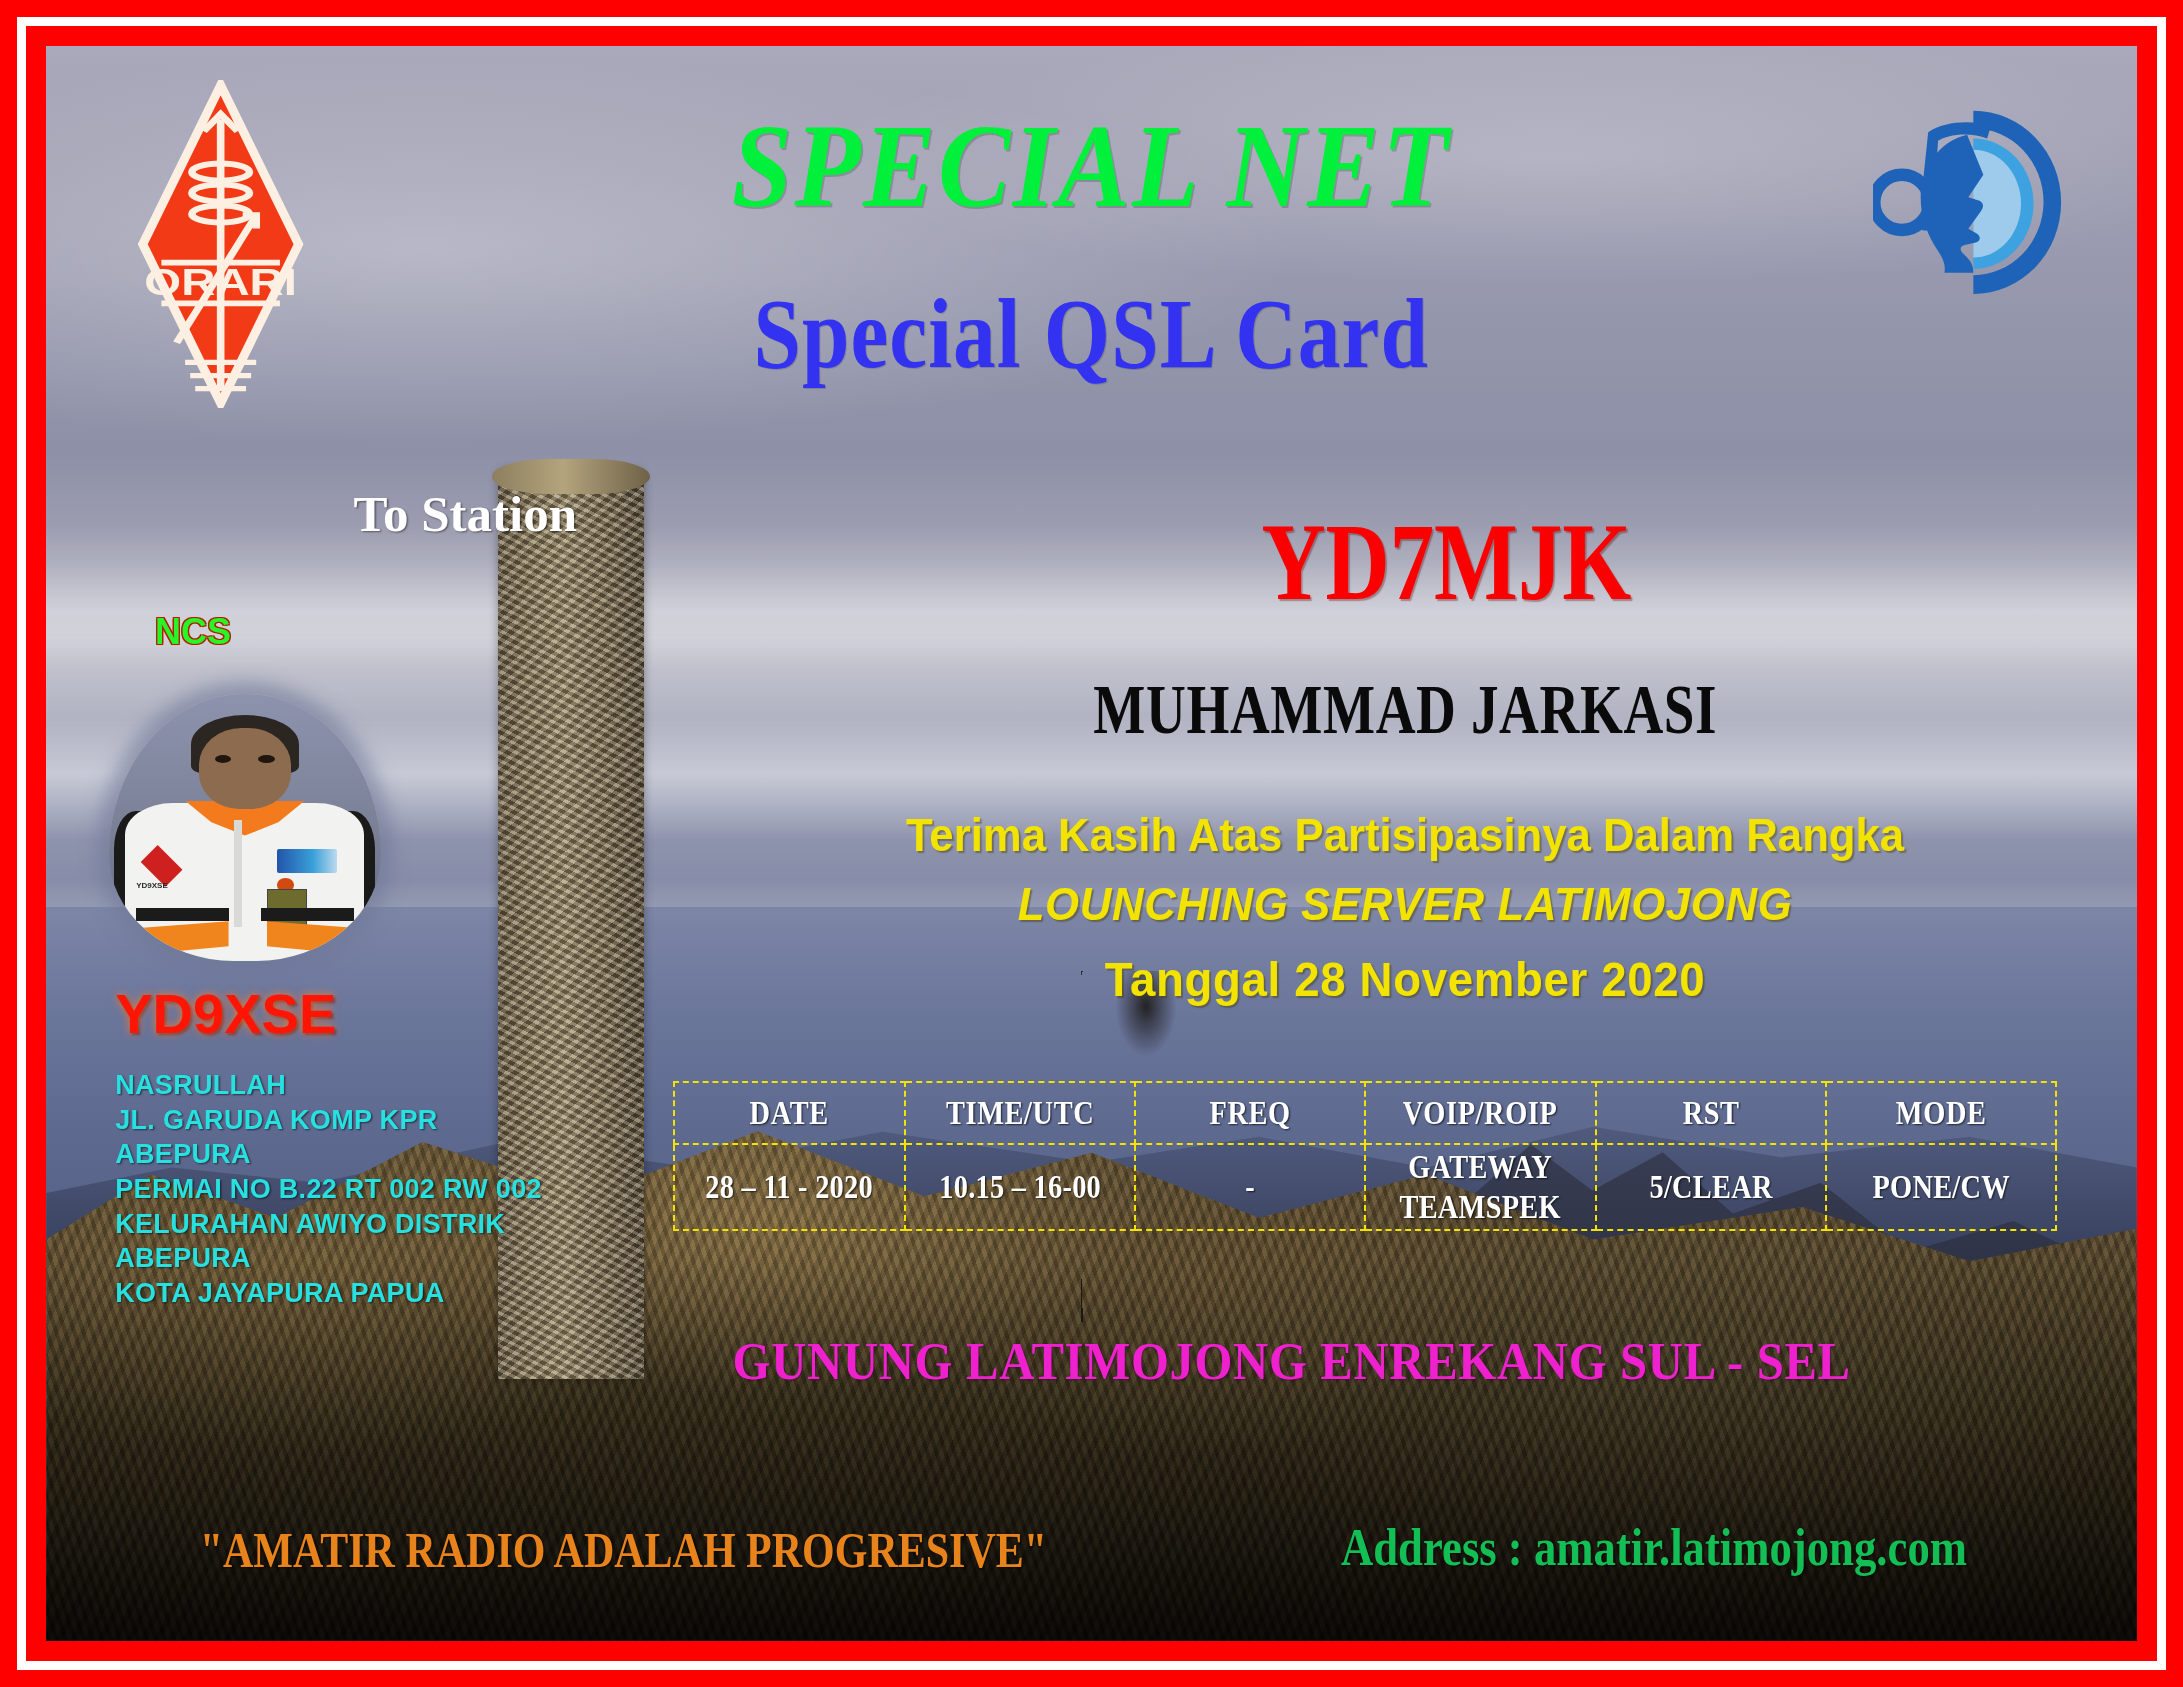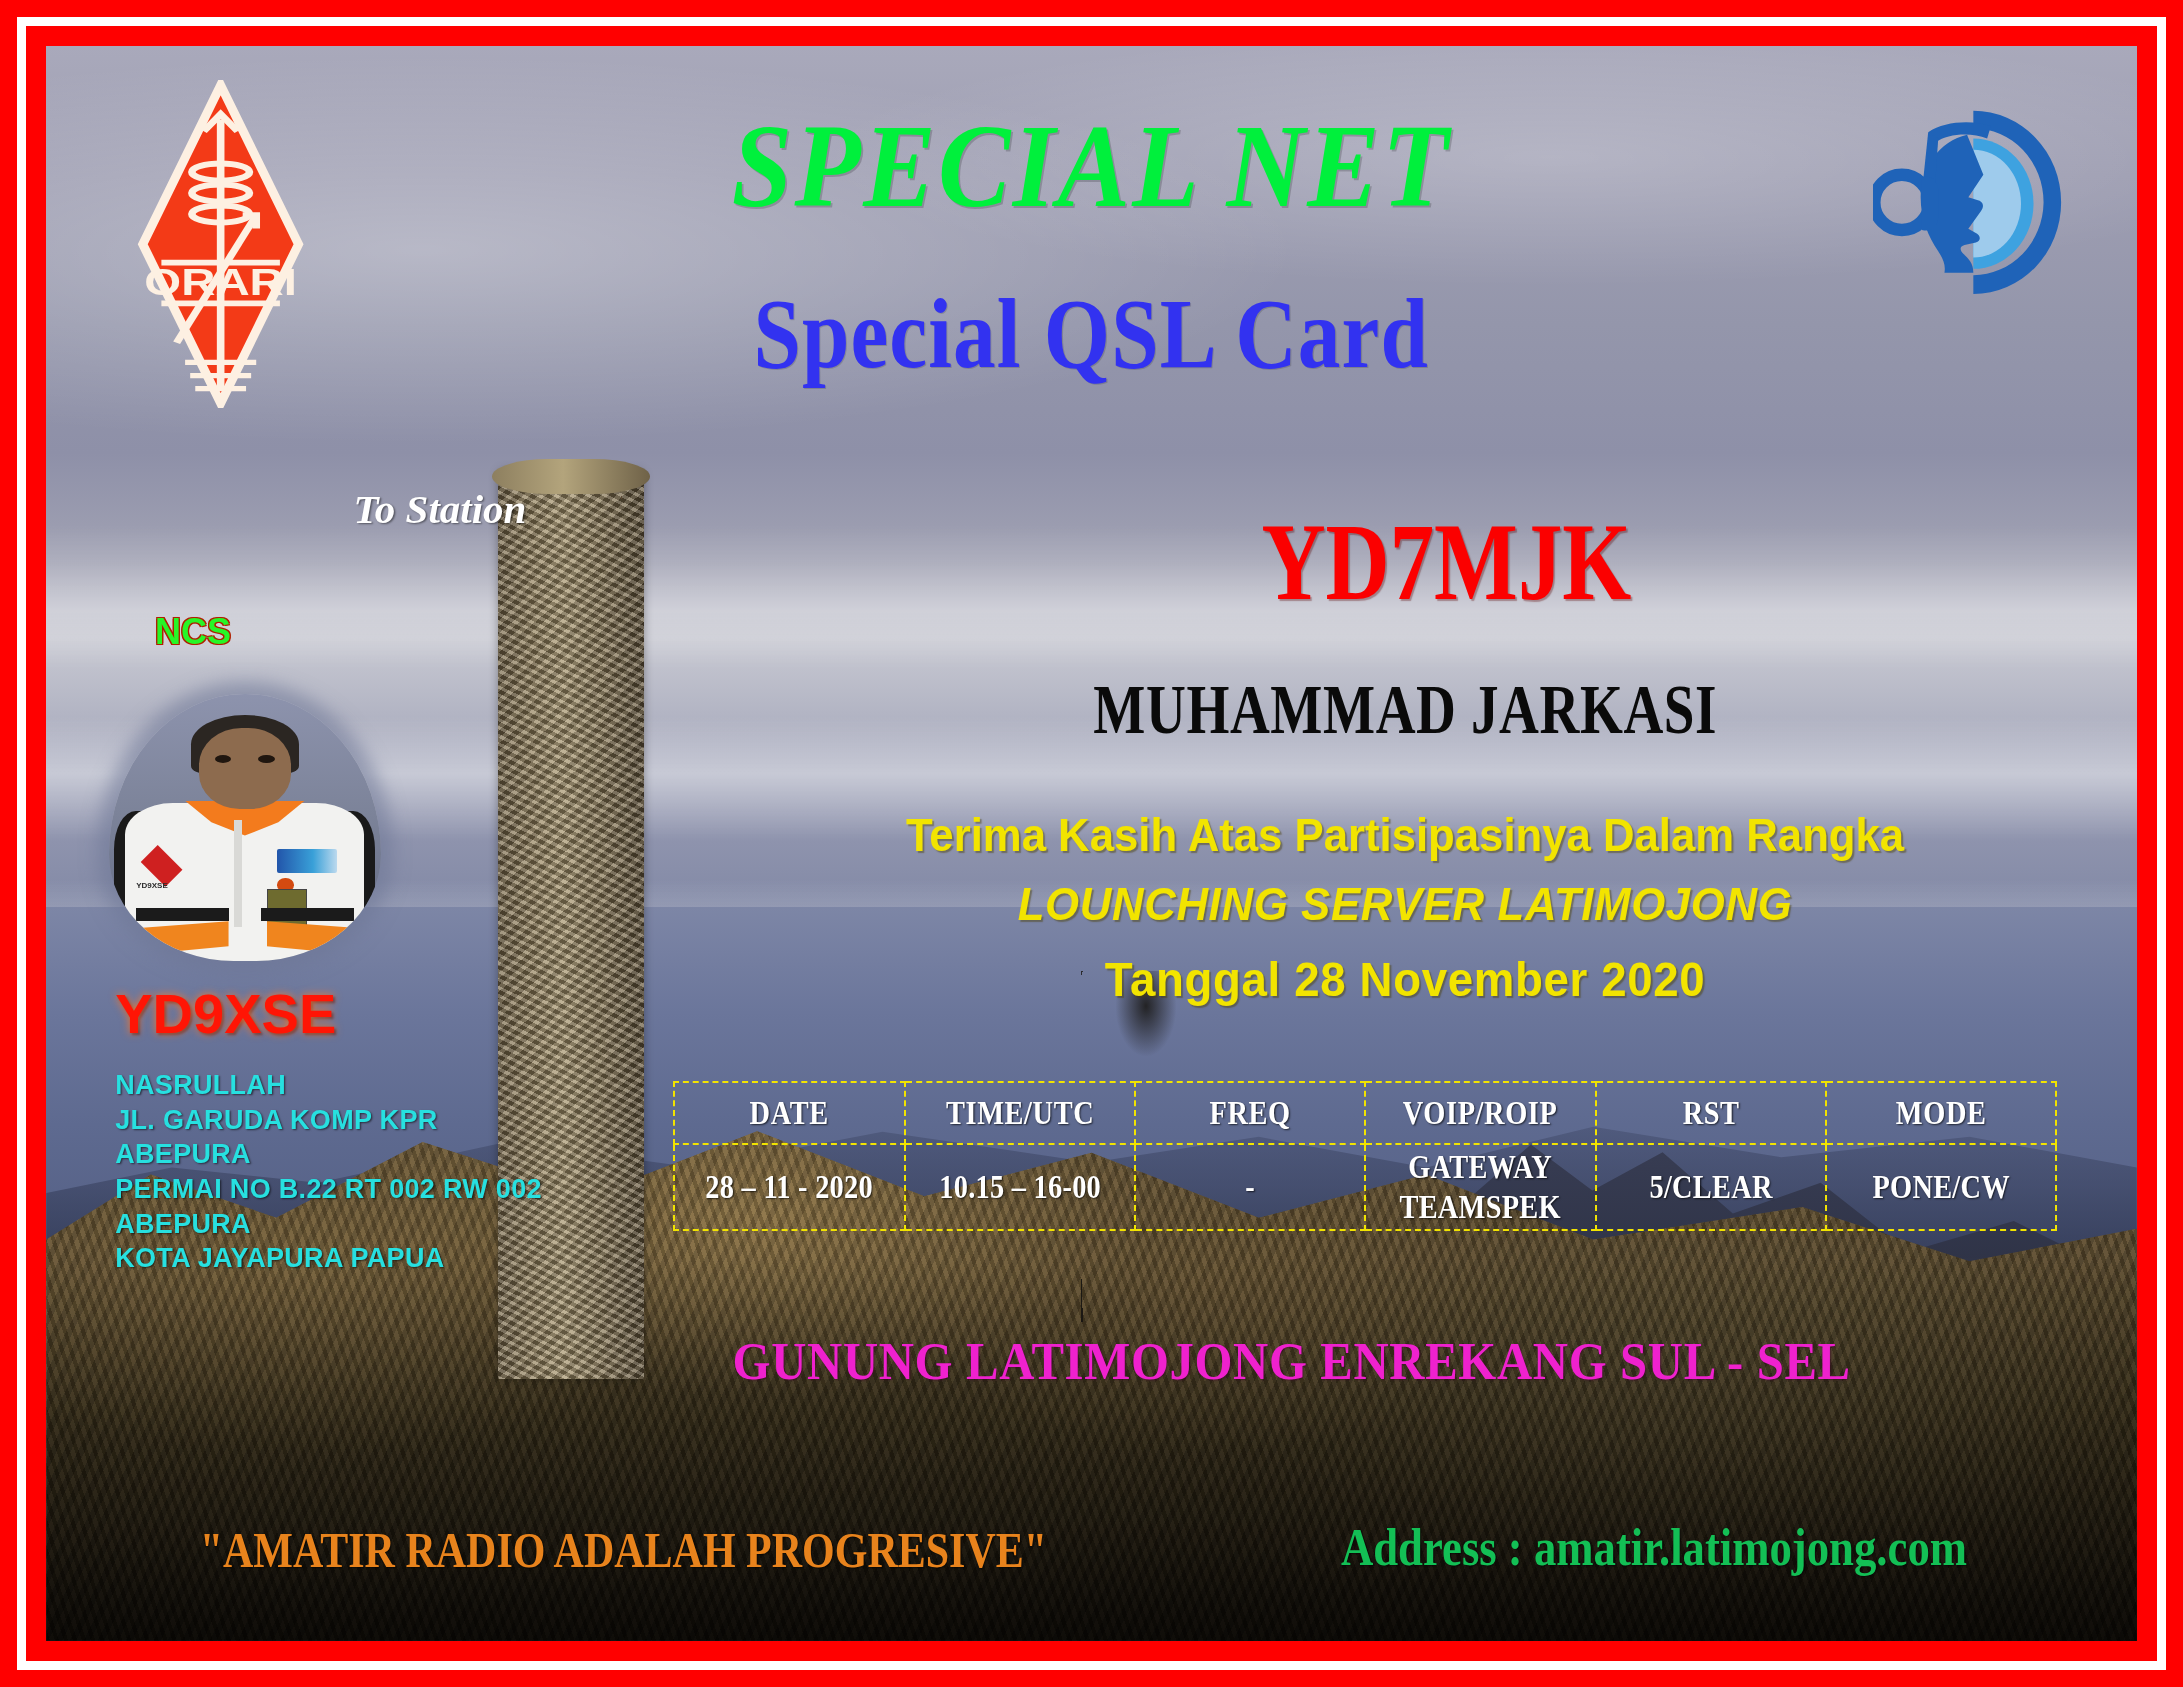--- a/index.html
+++ b/index.html
@@ -147,23 +147,22 @@
   #title-qsl-card{
     left:0;right:0;top:14.5%;text-align:center;
     font-family:"Liberation Serif",serif;font-weight:bold;
     font-size:99px;color:#3232f0;letter-spacing:1.3px;
     transform:scaleX(.86);
     text-shadow:1.3px 1.3px 0 rgba(0,0,0,.15);
   }
   #to-station{
     left:14.7%;top:27.5%;
     font-family:"Liberation Serif",serif;font-weight:bold;
-    font-size:41px;color:#ffffff;
+    font-size:51px;color:#ffffff;
     text-shadow:1.3px 1.3px 2px rgba(0,0,0,.45);
-    font-style:italic;
   }
   #callsign-main{
     left:40%;right:6%;top:28.3%;text-align:center;
     font-family:"Liberation Serif",serif;font-weight:bold;
     font-size:111px;color:#fb0000;letter-spacing:0px;
     transform:scaleX(.80);
     text-shadow:2px 2px 1.3px rgba(90,0,0,.35);
   }
   #operator-name{
     left:36%;right:6%;top:39.2%;text-align:center;
@@ -366,20 +365,21 @@
        <div class="ph" id="ph-sashR"></div>
        <div class="ph" id="ph-callsign">YD9XSE</div>
      </div>
      <div class="ov" id="ncs-callsign">YD9XSE</div>
 
      <div id="address-block">
        <div>NASRULLAH</div>
        <div>JL. GARUDA KOMP KPR</div>
        <div>ABEPURA</div>
        <div>PERMAI NO B.22 RT 002 RW 002</div>
+       <div>KELURAHAN AWIYO DISTRIK</div>
        <div>ABEPURA</div>
        <div>KOTA JAYAPURA PAPUA</div>
      </div>
 
      <table id="qso-table">
        <thead>
          <tr>
            <td>DATE</td>
            <td>TIME/UTC</td>
            <td>FREQ</td>

